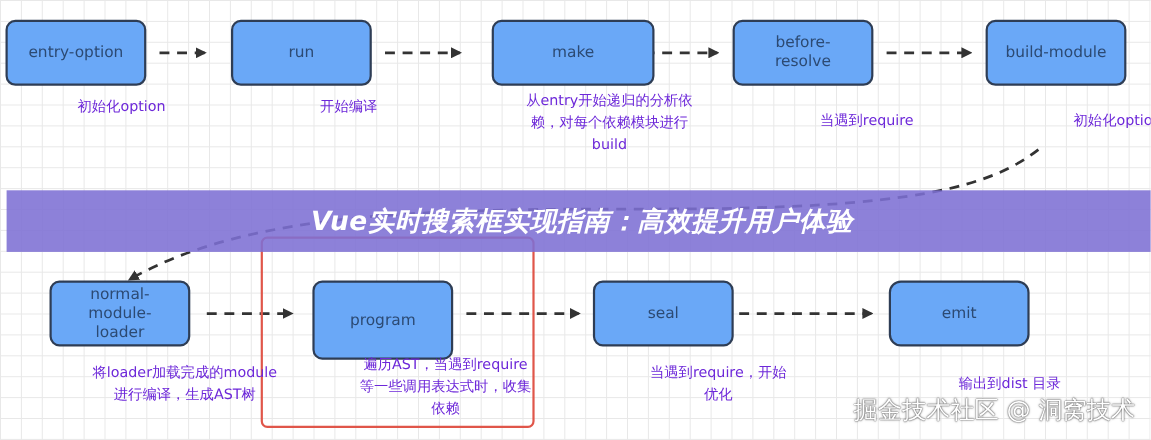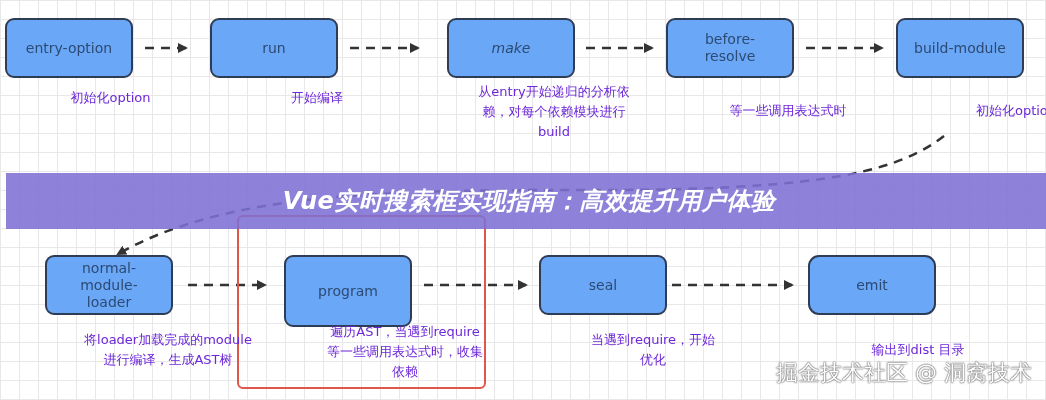--- a/index.html
+++ b/index.html
@@ -68,32 +68,32 @@
 <div class="node" style="left:5px;top:18px;width:128px;height:60px;">
   <span>entry-option</span>
 </div>
 <div class="caption" style="left:0px;top:88px;width:135px;">初始化option</div>
 
 <div class="node" style="left:210px;top:18px;width:128px;height:60px;">
   <span>run</span>
 </div>
 <div class="caption" style="left:200px;top:88px;width:148px;">开始编译</div>
 
-<div class="node" style="left:447px;top:18px;width:128px;height:60px;font-style:italic;">
+<div class="node" style="left:447px;top:18px;width:148px;height:60px;">
   <span>make</span>
 </div>
 <div class="caption" style="left:420px;top:82px;width:182px;">从entry开始递归的分析依
 赖，对每个依赖模块进行
 build</div>
 
 <div class="node" style="left:666px;top:18px;width:128px;height:60px;">
   <span>before-
 resolve</span>
 </div>
-<div class="caption" style="left:660px;top:101px;width:170px;">等一些调用表达式时</div>
+<div class="caption" style="left:660px;top:101px;width:170px;">当遇到require</div>
 
 <div class="node" style="left:896px;top:18px;width:128px;height:60px;">
   <span>build-module</span>
 </div>
 <div class="caption" style="left:900px;top:101px;width:146px;">初始化option</div>
 
 <div class="highlight-box"></div>
 
 <div class="node" style="left:45px;top:255px;width:128px;height:60px;">
   <span>normal-

